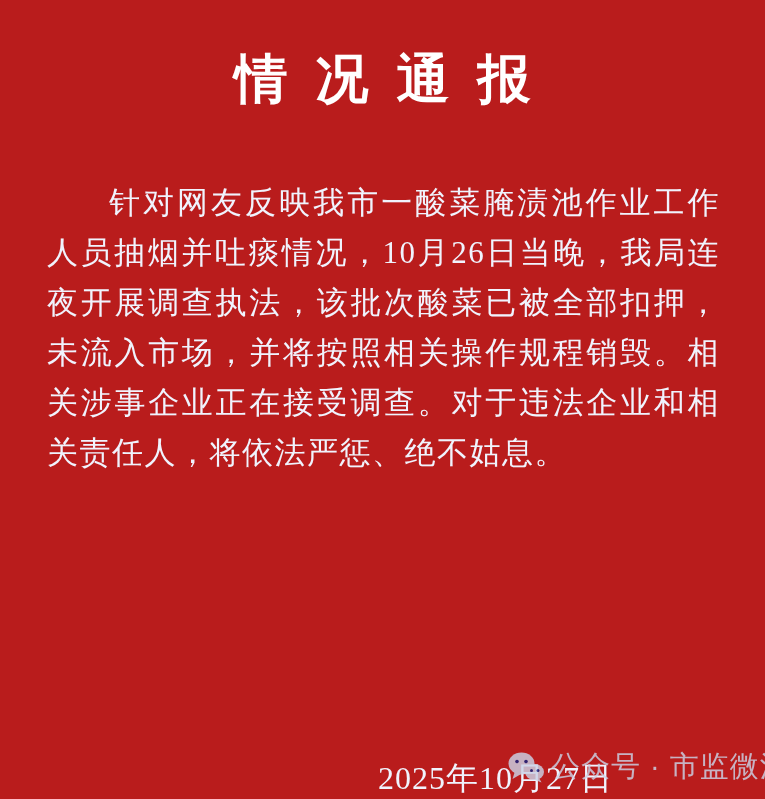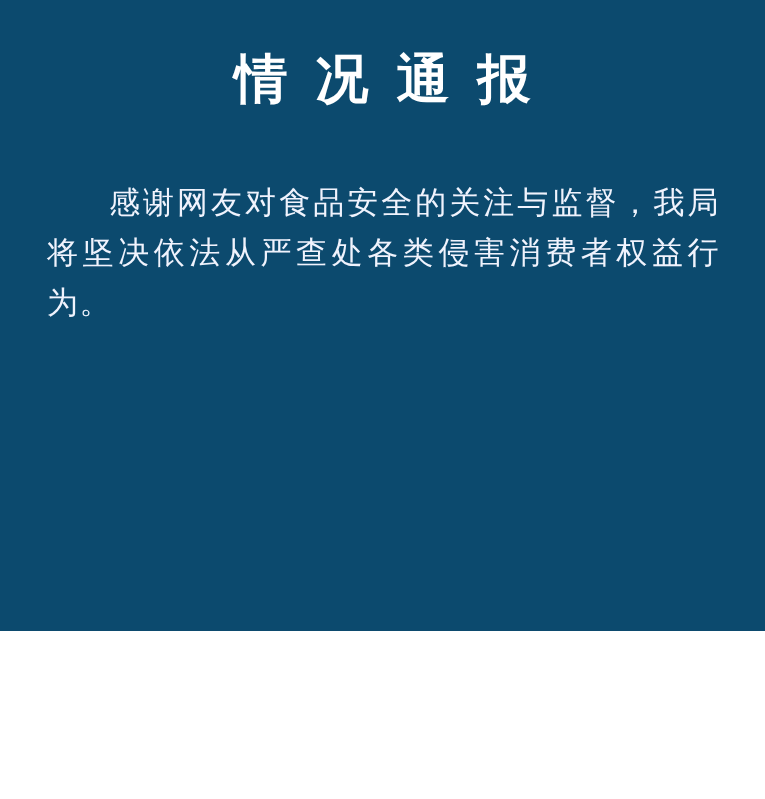--- a/index.html
+++ b/index.html
@@ -2,22 +2,22 @@
 <html lang="zh"><head>
 <meta charset="utf-8">
 <style>
   html, body {
     margin: 0;
     padding: 0;
   }
   .page {
     position: relative;
     width: 765px;
-    height: 631px;
-    background: #0c4a6e;
+    height: 799px;
+    background: #b91c1c;
     overflow: hidden;
     font-family: "Liberation Serif", "DejaVu Serif", serif;
     color: #eef2fc;
   }
   .title {
     position: absolute;
     top: 44px;
     left: 0;
     right: 0;
     margin: 0;
@@ -88,21 +88,21 @@
   }
 </style>
 </head>
 <body>
 
 <div class="page">
 
   <h1 class="title">情况通报</h1>
 
   <div class="body-text">
-    <p>感谢网友对食品安全的关注与监督，我局将坚决依法从严查处各类侵害消费者权益行为。</p>
+    <p>针对网友反映我市一酸菜腌渍池作业工作人员抽烟并吐痰情况，10月26日当晚，我局连夜开展调查执法，该批次酸菜已被全部扣押，未流入市场，并将按照相关操作规程销毁。相关涉事企业正在接受调查。对于违法企业和相关责任人，将依法严惩、绝不姑息。</p>
   </div>
 
 
   <div class="date">2025年10月27日</div>
 
   <div class="watermark">
     <span>
       <svg width="36" height="31" viewBox="0 0 36 31" xmlns="http://www.w3.org/2000/svg">
         <ellipse cx="13.5" cy="11.5" rx="13" ry="11" fill="#cbd3e7"></ellipse>
         <polygon points="7,19 4.5,27 14,21.5" fill="#cbd3e7"></polygon>

